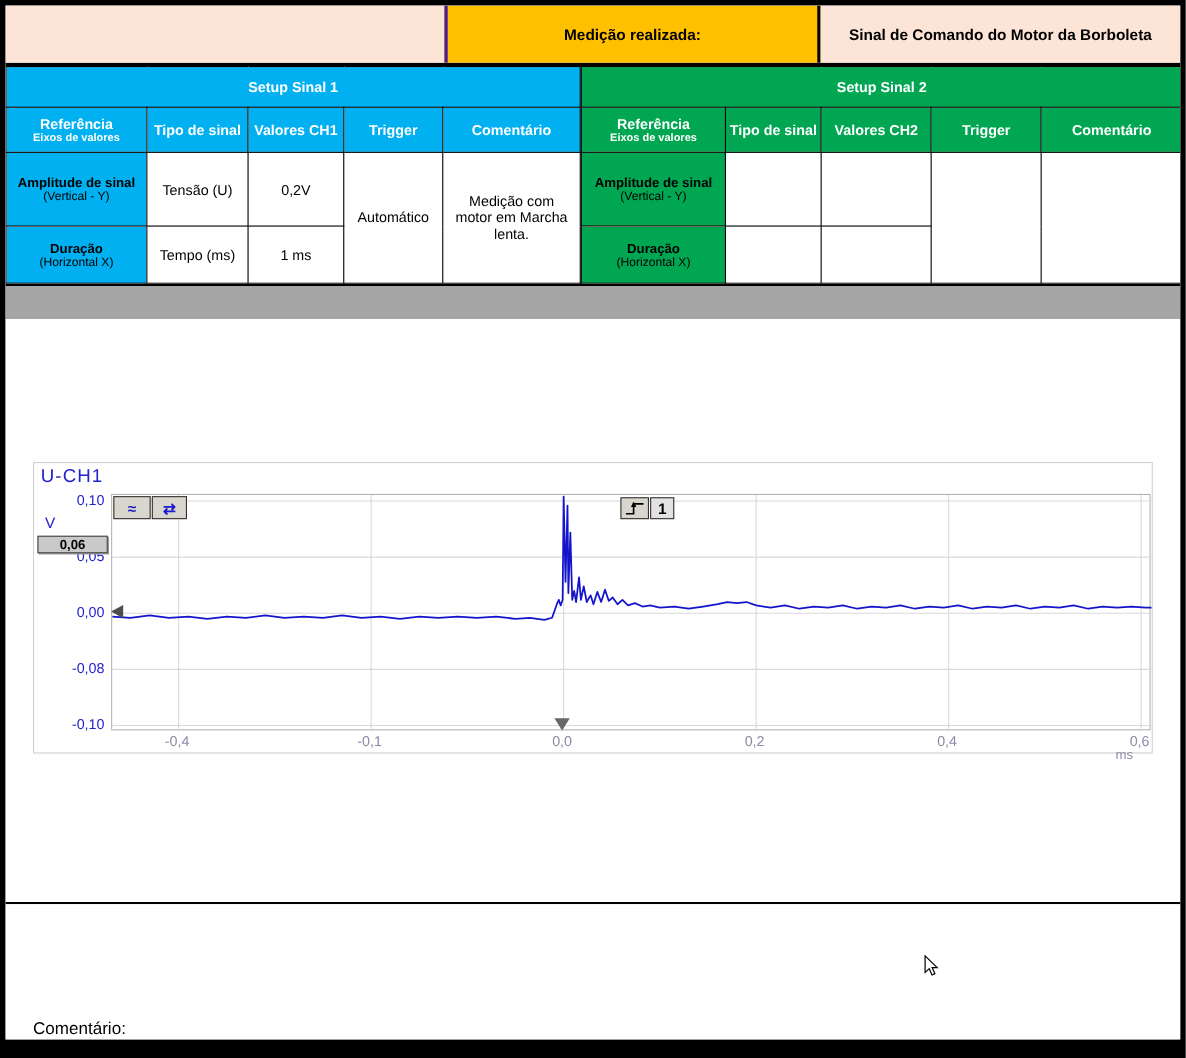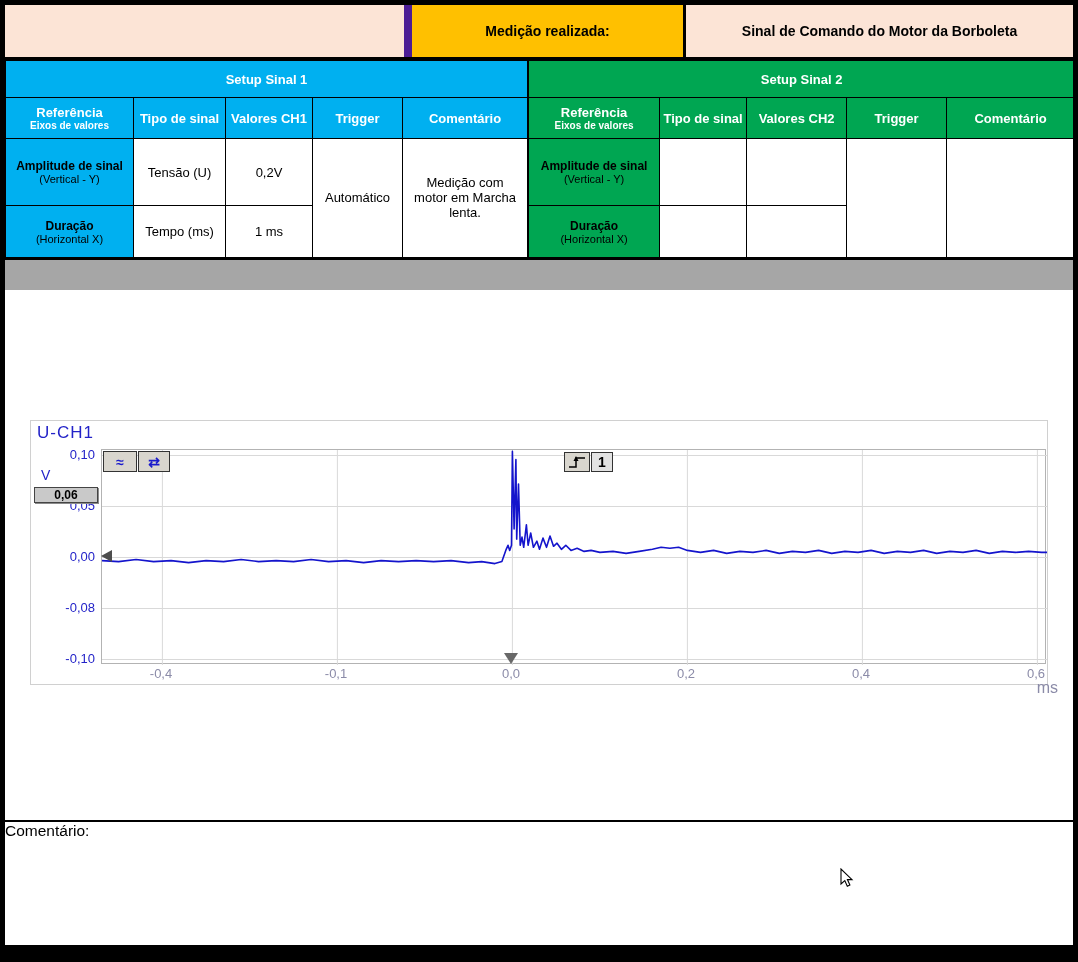--- a/index.html
+++ b/index.html
@@ -4,21 +4,21 @@
 <style>
   *{margin:0;padding:0;box-sizing:border-box}
   html,body{background:#888}
   body{width:1078px;font-family:"Liberation Sans",sans-serif}
   .page{position:relative;width:1078px;height:962px;background:#fff;border:5px solid #000;border-bottom:17px solid #000;overflow:hidden}
 
   
   .row-top{display:flex;height:52px}
   .tcell{display:flex;align-items:center;justify-content:center;font-weight:bold;font-size:14px;color:#000}
   .c1{width:399px;background:var(--peach,#fce4d6)}
-  .c2{width:282px;background:var(--orange,#ffc000);border-left:8px solid #4c1d95;border-right:3px solid #000}
+  .c2{width:342px;background:var(--orange,#ffc000);border-left:3px solid #4c1d95;border-right:3px solid #000}
   .c3{flex:1;background:var(--peach,#fce4d6)}
   .divider{height:3px;background:#000}
   .divider2{height:2px;background:#000}
 
   
   .tables-row{display:flex;height:198px;overflow:hidden}
   table.setup{border-collapse:collapse;table-layout:fixed}
   .setup1{width:522px}.setup2{width:546px}
   .setup td{border:1px solid #000;text-align:center;vertical-align:middle;font-size:13px;background:#fff;overflow:hidden}
   .bg1{background:var(--cyan,#00b0f0) !important}
@@ -40,29 +40,29 @@
   .plot svg{display:block}
   .ch-label{position:absolute;left:6px;top:2px;font-size:17px;letter-spacing:1px;color:var(--scope_blue,#2323c8)}
   .ytick{position:absolute;left:4px;width:60px;text-align:right;font-size:13px;color:var(--scope_blue,#2323c8)}
   .unit-v{position:absolute;left:10px;top:46px;font-size:14px;color:var(--scope_blue,#2323c8)}
   .badge{position:absolute;left:3px;top:66px;width:64px;height:16px;background:#c9c9c9;border:1px solid #444;
          box-shadow:1px 1px 0 #8a8a8a;font-size:12px;font-weight:bold;color:#000;
          display:flex;align-items:center;justify-content:center;z-index:3}
   .sbtn{position:absolute;height:21px;background:#d9d6ce;border:1px solid #333;display:flex;align-items:center;
         justify-content:center;color:#1a1acc;font-weight:bold;font-size:14px;z-index:2}
   .xtick{position:absolute;top:245px;width:44px;text-align:center;font-size:13px;color:var(--xtick,#8b8ba8)}
-  .x-unit{position:absolute;left:983px;top:258px;width:44px;text-align:right;font-size:16px;color:var(--xtick,#8b8ba8)}
+  .x-unit{position:absolute;left:983px;top:258px;width:44px;text-align:left;font-size:12px;color:var(--xtick,#8b8ba8)}
   .zero-marker{position:absolute;left:70px;top:129px;width:0;height:0;
                border-right:11px solid #4d4d4d;border-top:6px solid transparent;border-bottom:6px solid transparent;z-index:2}
   .trig-marker{position:absolute;left:473px;top:232px;width:0;height:0;
                border-top:11px solid #686868;border-left:7px solid transparent;border-right:7px solid transparent;z-index:2}
   .cursor{position:absolute;left:835px;top:578px;z-index:5}
 
   
-  .footer-row{display:flex;align-items:flex-start;height:123px;font-size:15.5px;color:#000;background:#fff}
+  .footer-row{display:flex;align-items:flex-end;height:123px;padding-left:25px;font-size:15.5px;color:#000;background:#fff}
   .footer-label{width:148px}
   .footer-text{flex:1;padding-right:15px}
 </style>
 </head>
 <body>
 
 <div class="page">
 
   <div class="row-top">
     <div class="tcell c1"></div>

